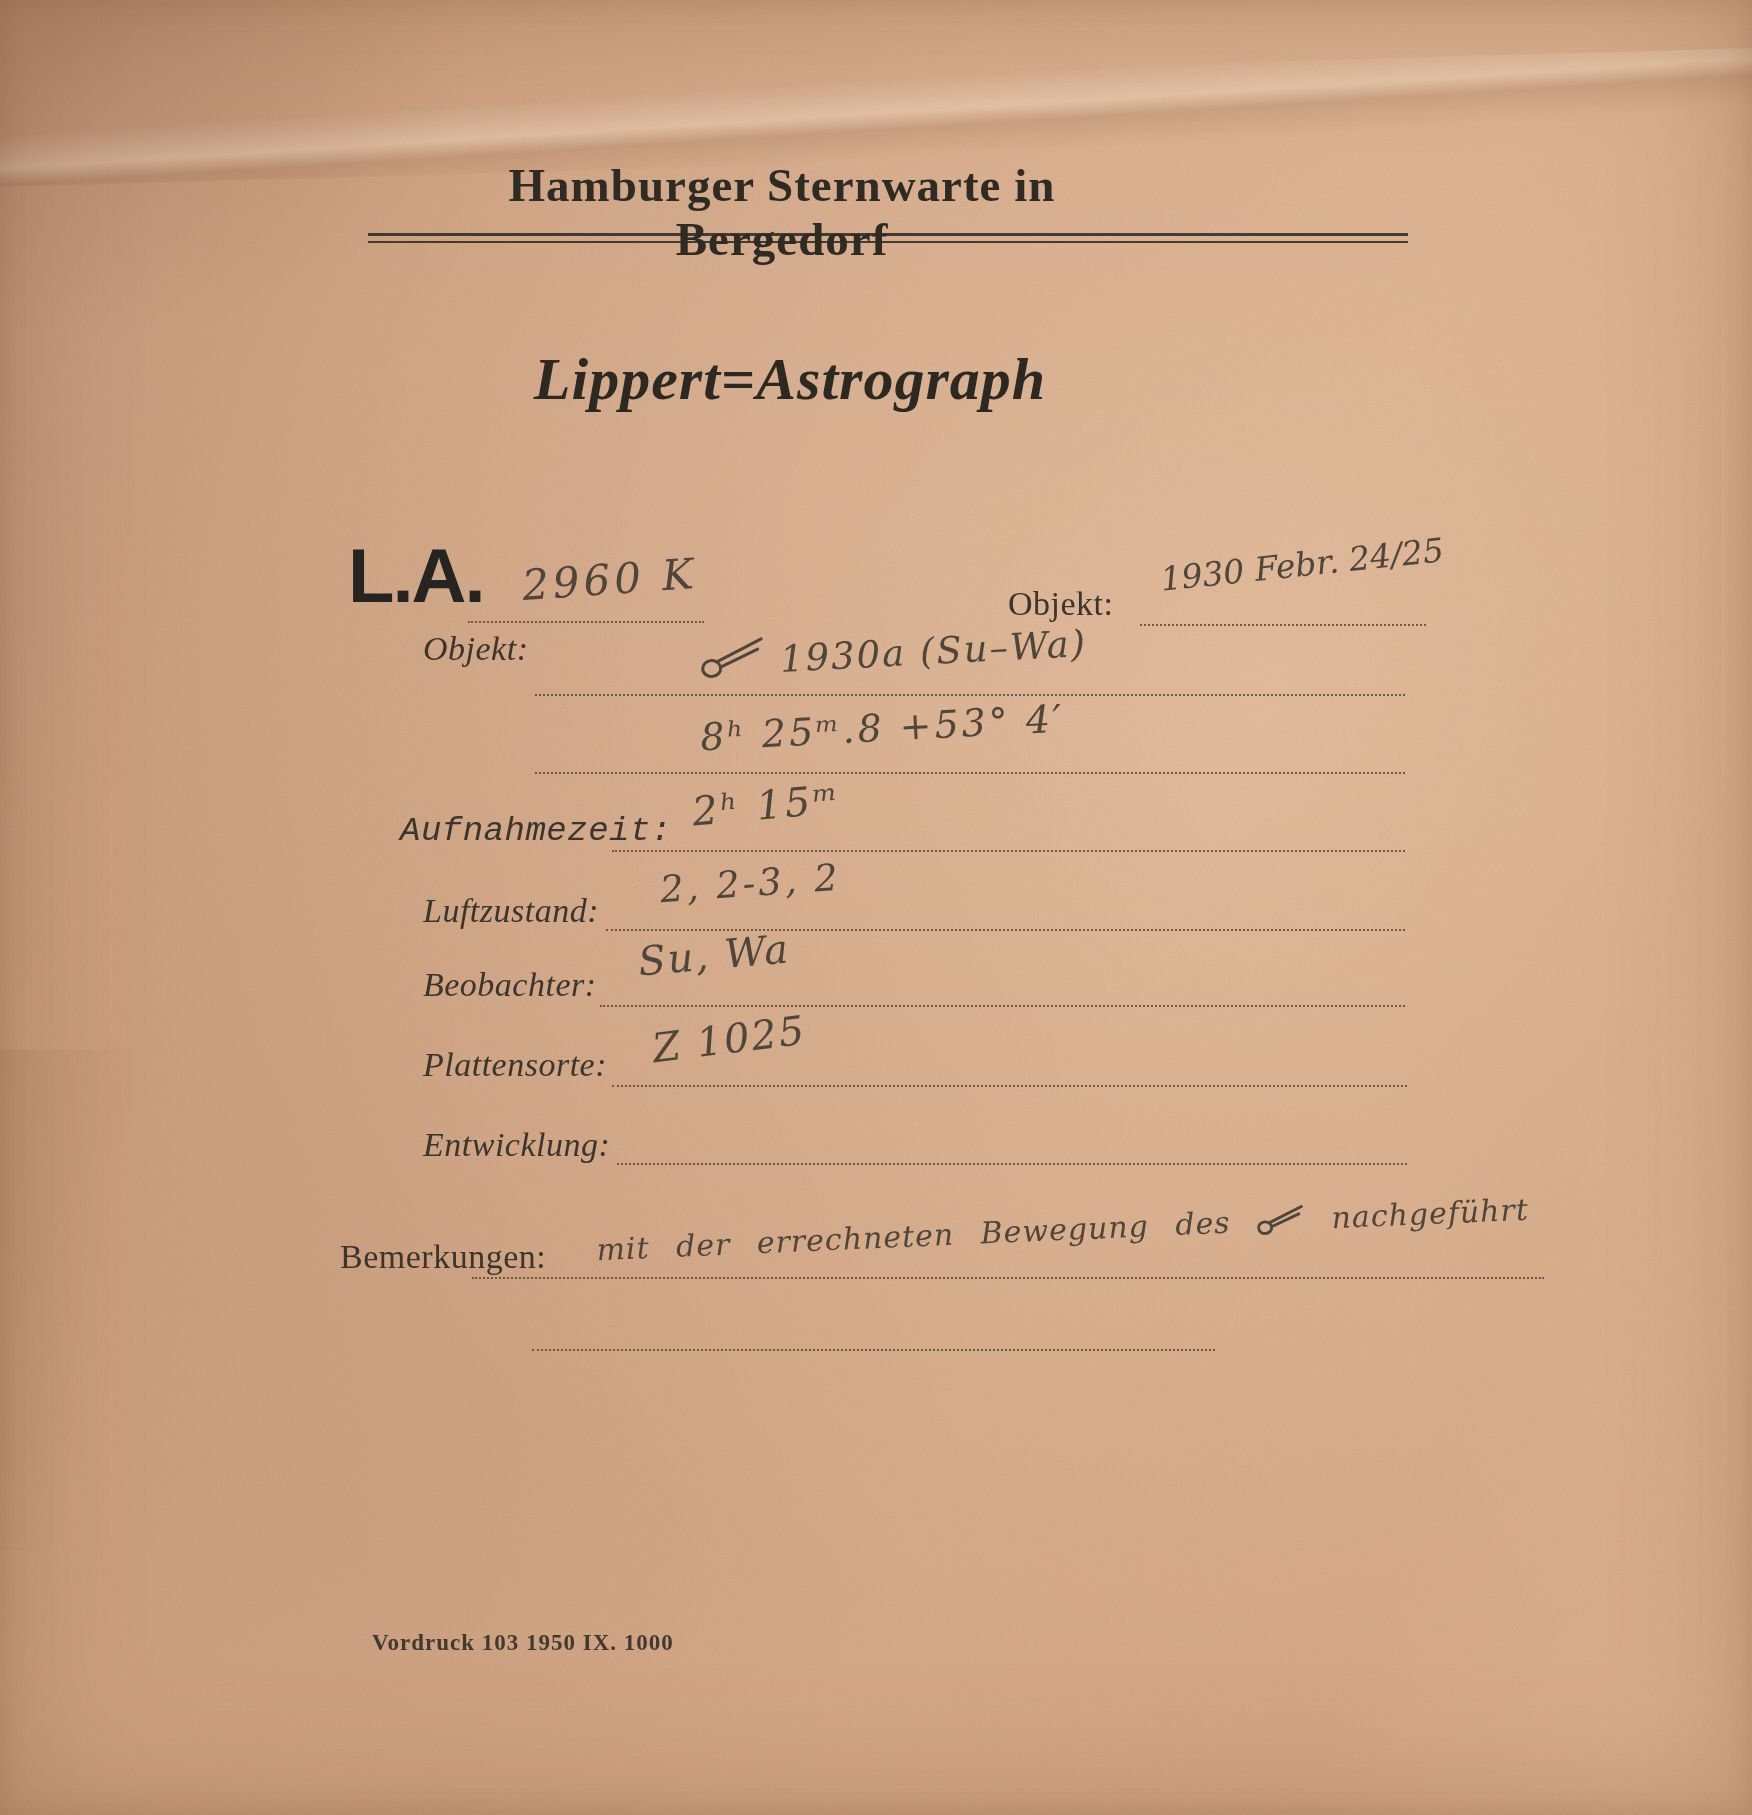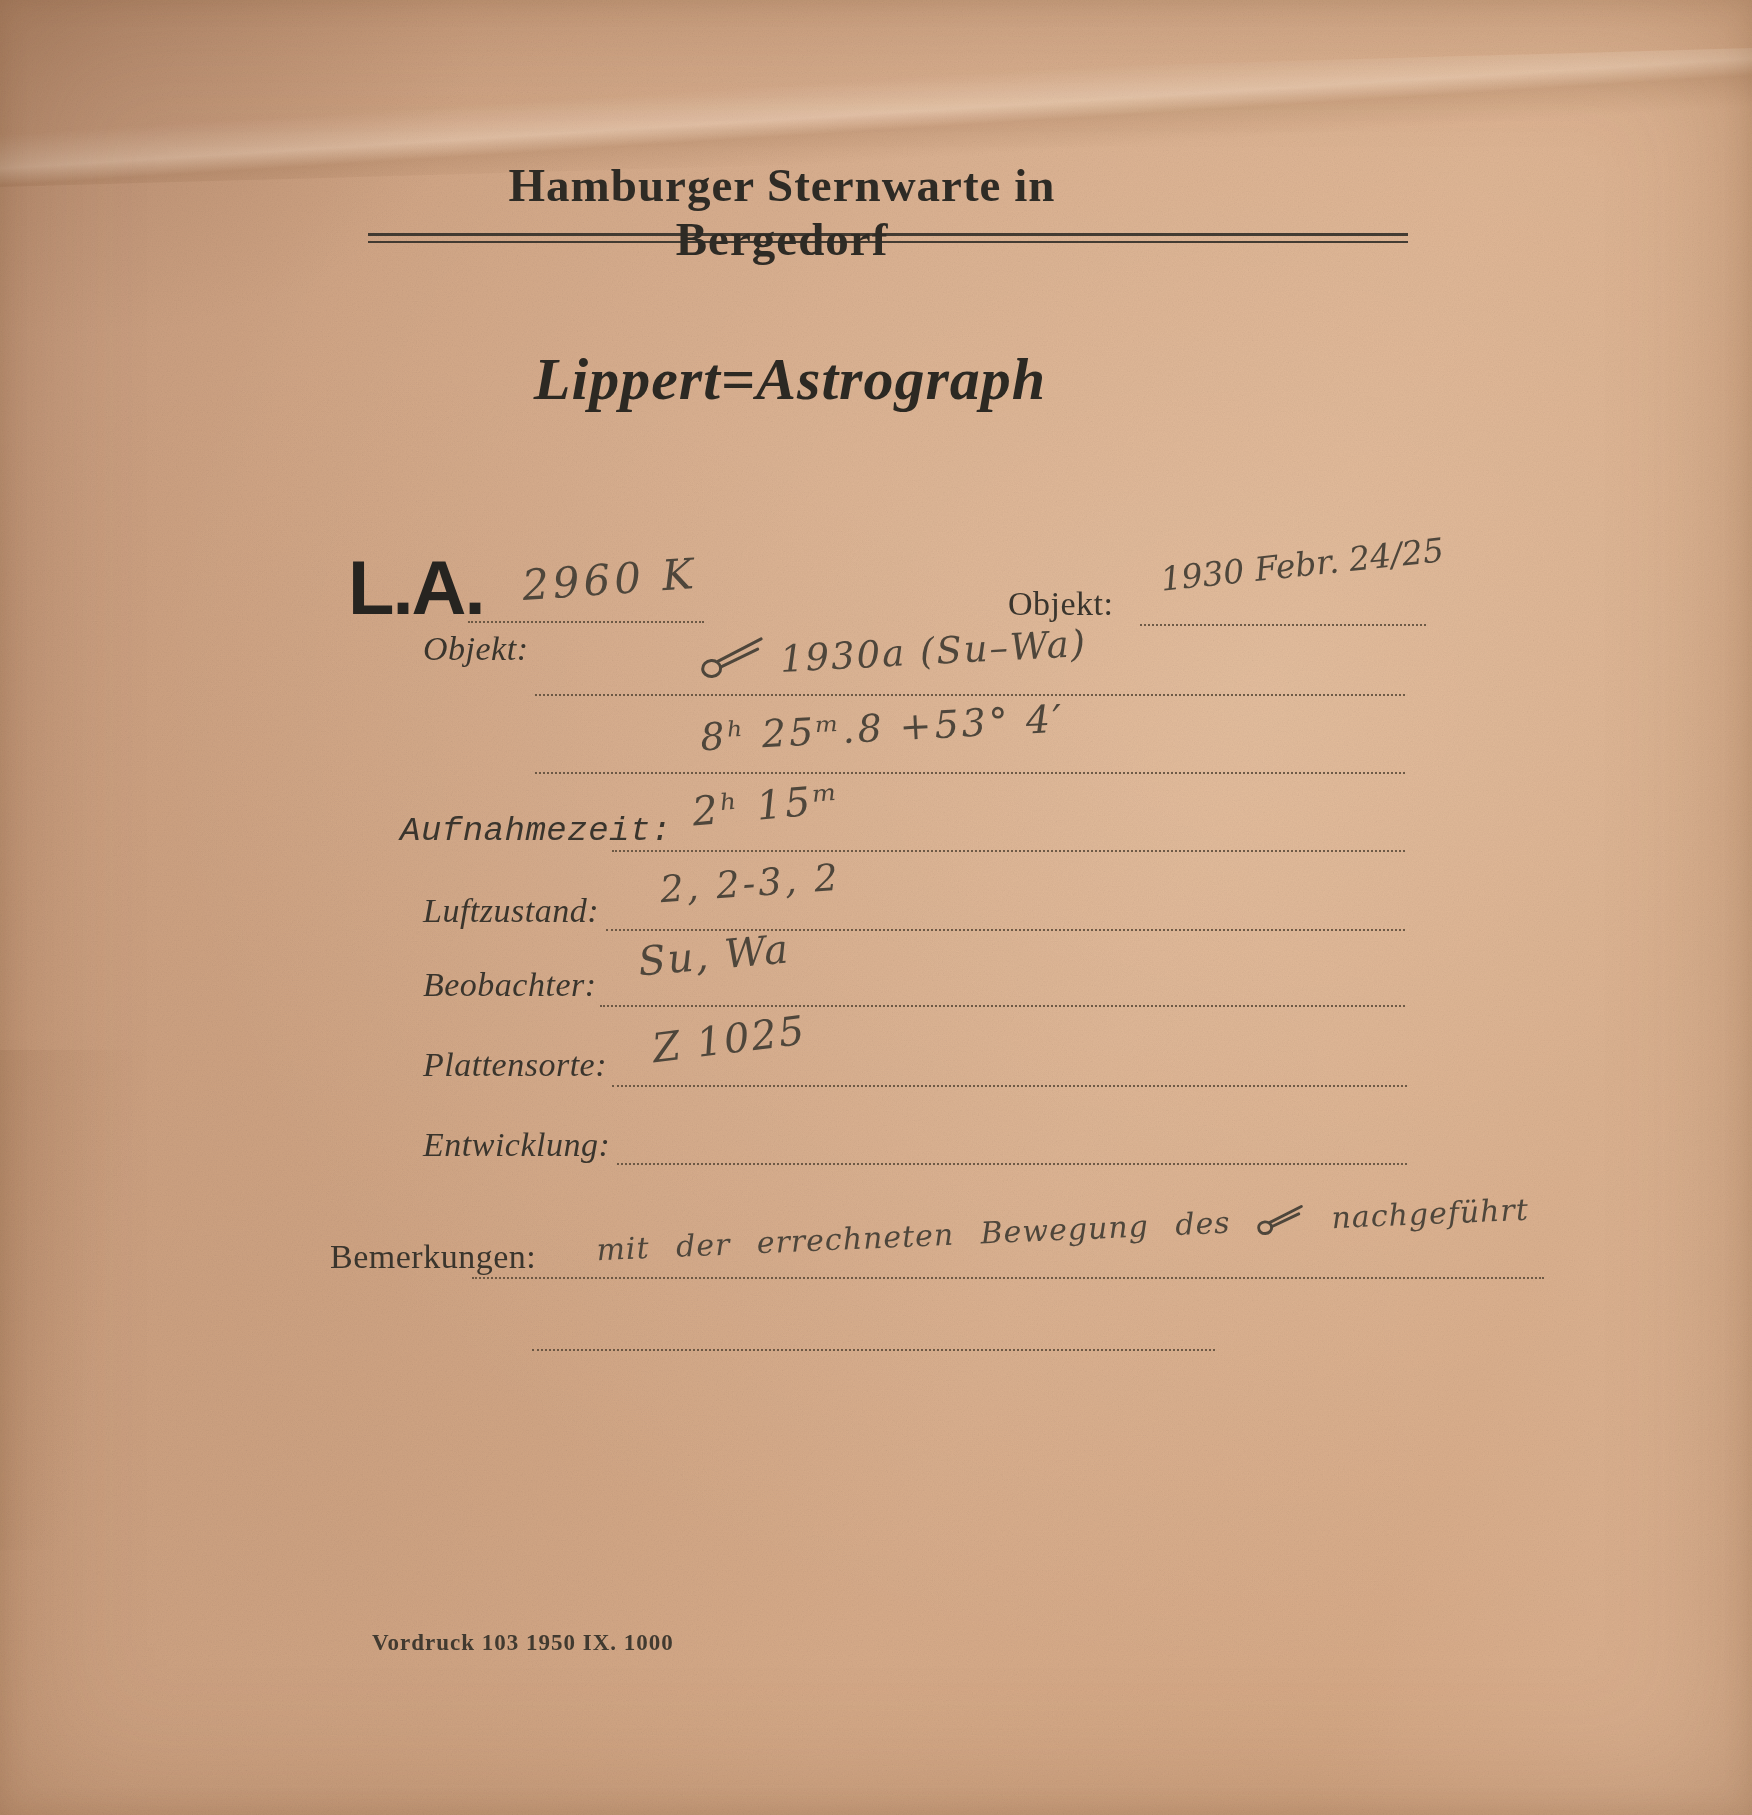--- a/index.html
+++ b/index.html
@@ -30,21 +30,21 @@
 
   .hdr{position:absolute;left:420px;top:158px;width:724px;text-align:center;
     font-weight:bold;font-size:47px;letter-spacing:1px;color:#2e2b25;}
   .hdr-rule{position:absolute;left:368px;top:233px;width:1040px;height:5px;
     border-top:3px solid #2f2c26;border-bottom:2px solid #2f2c26;opacity:0.88;}
   .ftitle{position:absolute;left:460px;top:345px;width:660px;text-align:center;
     font-style:italic;font-weight:bold;font-size:60px;letter-spacing:1px;color:#2c2923;font-family:Liberation Serif, serif;}
 
   .la-label{position:absolute;left:348px;top:532px;
     font-family:"Liberation Sans", sans-serif;font-weight:bold;font-size:76px;
-    letter-spacing:-2px;color:#262420;margin-top:12px;}
+    letter-spacing:-2px;color:#262420;}
   .lbl{position:absolute;font-size:34px;color:#3a352d;letter-spacing:0.5px;}
   .lbl.it{font-style:italic;}
   .dots{position:absolute;height:0;border-bottom:2px dotted rgba(90,74,56,0.85);}
 
   .hand{position:absolute;font-style:italic;color:#4e463b;
     font-family:"DejaVu Serif", serif;white-space:nowrap;}
   .hand .sym{display:inline-block;vertical-align:-6px;}
 
   .imprint{position:absolute;left:372px;top:1630px;font-weight:bold;font-size:23px;
     letter-spacing:1px;color:#413a30;}
@@ -107,21 +107,21 @@
   <div class="dots" style="left:600px;top:1005px;width:805px;"></div>
   <div class="hand" style="left:638px;top:932px;font-size:40px;transform:rotate(-5deg);letter-spacing:2px;">Su, Wa</div>
 
   <div class="lbl it" style="left:423px;top:1046px;">Plattensorte:</div>
   <div class="dots" style="left:612px;top:1085px;width:795px;"></div>
   <div class="hand" style="left:652px;top:1016px;font-size:40px;transform:rotate(-7deg);letter-spacing:2px;">Z 1025</div>
 
   <div class="lbl it" style="left:423px;top:1126px;">Entwicklung:</div>
   <div class="dots" style="left:617px;top:1163px;width:790px;"></div>
 
-  <div class="lbl" style="left:330px;top:1238px;">Bemerkungen:</div>
+  <div class="lbl" style="left:340px;top:1238px;">Bemerkungen:</div>
   <div class="dots" style="left:472px;top:1277px;width:1072px;"></div>
   <div class="hand" style="left:596px;top:1212px;font-size:30px;transform:rotate(-2.5deg);word-spacing:16px;letter-spacing:1px;">
     <span>mit der errechneten Bewegung des</span>
     <svg class="sym" width="48" height="32" viewBox="0 0 66 44">
       <g stroke="#4e463b" stroke-width="4" fill="none" stroke-linecap="round">
         <ellipse cx="11" cy="31" rx="9" ry="8"></ellipse>
         <line x1="18" y1="24" x2="62" y2="4"></line>
         <line x1="20" y1="30" x2="58" y2="14"></line>
       </g>
     </svg>

